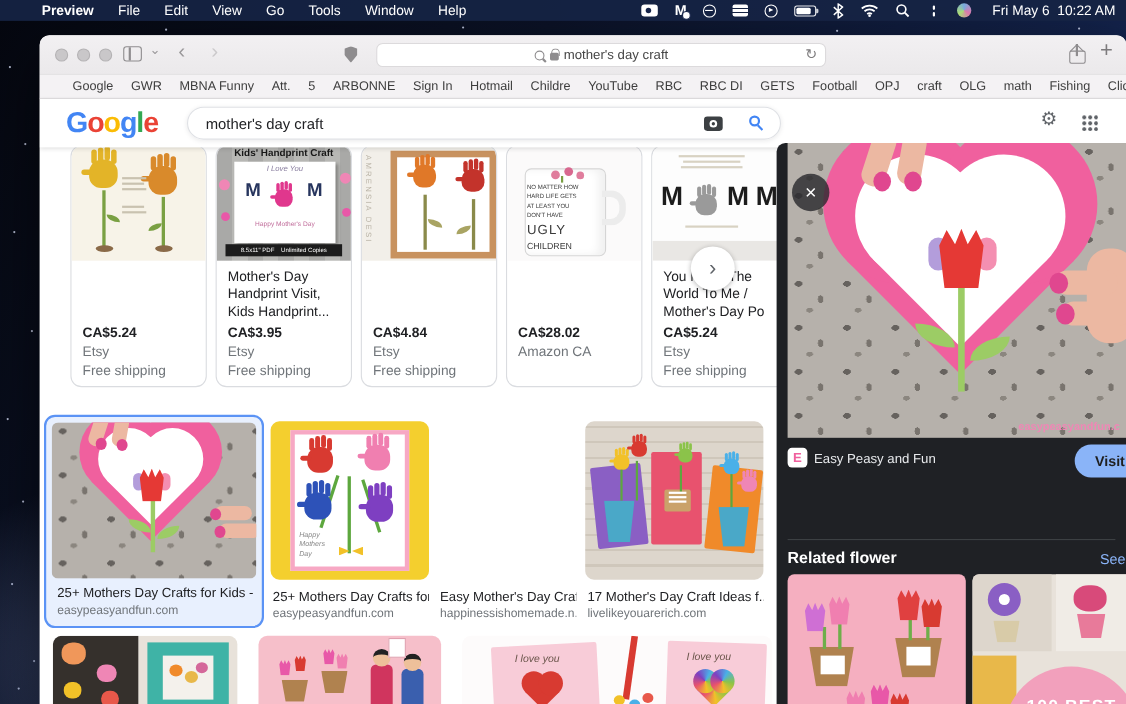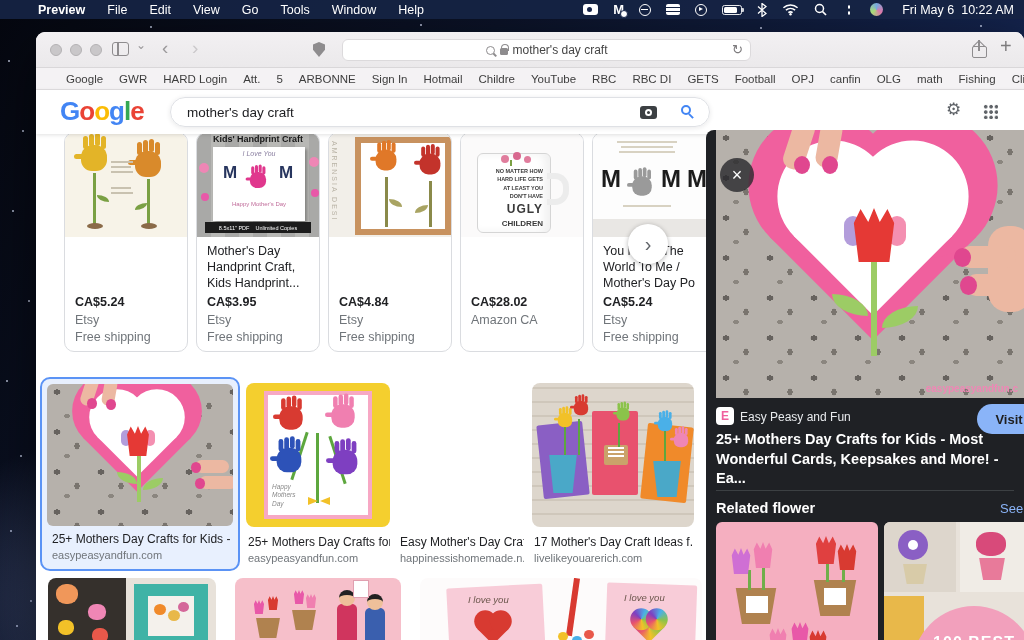--- a/index.html
+++ b/index.html
@@ -213,34 +213,34 @@
         <i></i>
         <b></b>
       </span>
     <span class="ic-plus">+</span>
   </div>
 
   <div id="bmbar">
     <span class="ic-grid9"></span>
     <span>Google</span>
     <span>GWR</span>
-    <span>HARD Login</span>
+    <span>MBNA Funny</span>
     <span>Att.</span>
     <span>5</span>
     <span>ARBONNE</span>
     <span>Sign In</span>
     <span>Hotmail</span>
     <span>Childre</span>
     <span>YouTube</span>
     <span>RBC</span>
     <span>RBC DI</span>
     <span>GETS</span>
     <span>Football</span>
     <span>OPJ</span>
-    <span>canfin</span>
+    <span>craft</span>
     <span>OLG</span>
     <span>math</span>
     <span>Fishing</span>
     <span>ClickTL</span>
 
   </div>
 
   <div id="gheader">
     <div id="glogo"><span class="gB">G</span><span class="gR">o</span><span class="gY">o</span><span class="gB">g</span><span class="gG">l</span><span class="gR">e</span></div>
     <div id="gsearch">
@@ -281,21 +281,21 @@
       <span class="abs" style="left:26px;top:30px;font-size:17px;font-weight:bold;color:#27355e">M</span>
       <span class="hand" style="left:48px;top:34px;color:#e0378d;transform:scale(.62)"></span>
       <span class="abs" style="left:82px;top:30px;font-size:17px;font-weight:bold;color:#27355e">M</span>
       <div class="abs" style="left:16px;top:68px;width:92px;text-align:center;font-size:6px;color:#c06c9a">Happy Mother's Day</div>
       <div class="abs" style="left:8px;bottom:4px;right:8px;height:11px;background:#1c1c1c;color:#fff;font-size:5.5px;display:flex;align-items:center;justify-content:center;white-space:pre">8.5x11" PDF    Unlimited Copies</div>
       <span class="abs" style="left:2px;top:30px;width:10px;height:10px;border-radius:50%;background:#ef86b5"></span>
       <span class="abs" style="left:112px;top:24px;width:10px;height:10px;border-radius:50%;background:#ef86b5"></span>
       <span class="abs" style="left:4px;top:60px;width:8px;height:8px;border-radius:50%;background:#e858a8"></span>
       <span class="abs" style="left:114px;top:56px;width:8px;height:8px;border-radius:50%;background:#e858a8"></span>
     </div>
-    <div class="ctxt">Mother's Day Handprint Craft, Kids Handprint...</div>
+    <div class="ctxt">Mother's Day Handprint Visit, Kids Handprint...</div>
     <div class="cprice">CA$3.95</div>
     <div class="cmer">Etsy</div>
     <div class="cship">Free shipping</div>
   </div>
 
   <div class="card" style="left:292px">
     <div class="cimg" style="background:#f2efe9">
       <div class="abs" style="left:2px;top:8px;font-size:7px;color:#b9b3a6;letter-spacing:2px;writing-mode:vertical-lr">AMRENSIA DESI</div>
       <div class="abs" style="left:26px;top:4px;width:96px;height:98px;background:#fff;border:6px solid #c8925f"></div>
       <span class="hand" style="left:44px;top:14px;color:#e07828;transform:scale(.8)"></span>
@@ -311,21 +311,21 @@
   </div>
 
   <div class="card" style="left:424px">
     <div class="cimg" style="background:#fbfafa">
       <div class="abs" style="left:16px;top:20px;width:74px;height:80px;background:#fff;border:1px solid #d5d5d5;border-radius:6px;box-shadow:inset -6px 0 8px rgba(0,0,0,.06)"></div>
       <div class="abs" style="left:86px;top:40px;width:22px;height:32px;border:6px solid #ececec;border-left:none;border-radius:0 14px 14px 0"></div>
       <span class="abs" style="left:40px;top:22px;width:8px;height:8px;border-radius:50%;background:#e07d9d"></span>
       <span class="abs" style="left:52px;top:19px;width:8px;height:8px;border-radius:50%;background:#d8688f"></span>
       <span class="abs" style="left:63px;top:23px;width:7px;height:7px;border-radius:50%;background:#e07d9d"></span>
       <span class="abs" style="left:49px;top:27px;width:2px;height:6px;background:#7aa043"></span>
-      <div class="abs" style="left:18px;top:34px;width:64px;text-align:right;font-size:5.5px;font-weight:bold;color:#3a3a3a;line-height:1.5">
+      <div class="abs" style="left:18px;top:34px;width:64px;text-align:left;font-size:5.5px;font-weight:normal;color:#3a3a3a;line-height:1.5">
         <div>NO MATTER HOW</div>
         <div>HARD LIFE GETS</div>
         <div>AT LEAST YOU</div>
         <div>DON'T HAVE</div>
         <div style="font-size:12px;letter-spacing:1px">UGLY</div>
         <div style="font-size:8px">CHILDREN</div>
       </div>
     </div>
     <div class="cprice">CA$28.02</div>
     <div class="cmer">Amazon CA</div>
@@ -480,21 +480,20 @@
       <span class="finger" style="left:244px;top:116px;width:56px;height:22px"></span>
       <span class="finger" style="left:250px;top:144px;width:62px;height:22px"></span>
       <span class="nail" style="left:238px;top:118px;width:17px;height:19px"></span>
       <span class="nail" style="left:244px;top:146px;width:17px;height:19px"></span>
       <span class="abs" style="right:6px;bottom:4px;font-size:10px;font-weight:bold;color:#ef87b5">easypeasyandfun.c</span>
     </div>
     <div id="pclose">×</div>
     <div id="pfav">E</div>
     <div id="psrc">Easy Peasy and Fun</div>
     <div id="pvisit">Visit</div>
-    <div id="ptitle">25+ Mothers Day Crafts for Kids - Most Wonderful Cards, Keepsakes and More! - Ea...</div>
     <div id="pdiv"></div>
     <div id="prel">Related flower</div>
     <div id="pseemore">See more</div>
 
     <div class="thumb" style="left:10px;top:392px;width:162px;height:150px;border-radius:6px;background:#f5afc0">
       <div class="pot" style="left:18px;top:66px;width:44px;height:36px"></div>
       <div class="pot" style="left:96px;top:58px;width:46px;height:36px"></div>
       <div class="abs" style="left:30px;top:74px;width:22px;height:17px;background:#fff"></div>
       <div class="abs" style="left:108px;top:66px;width:22px;height:17px;background:#fff"></div>
       <span class="stem" style="left:32px;top:48px;width:3px;height:20px;background:#6fae4a"></span>

